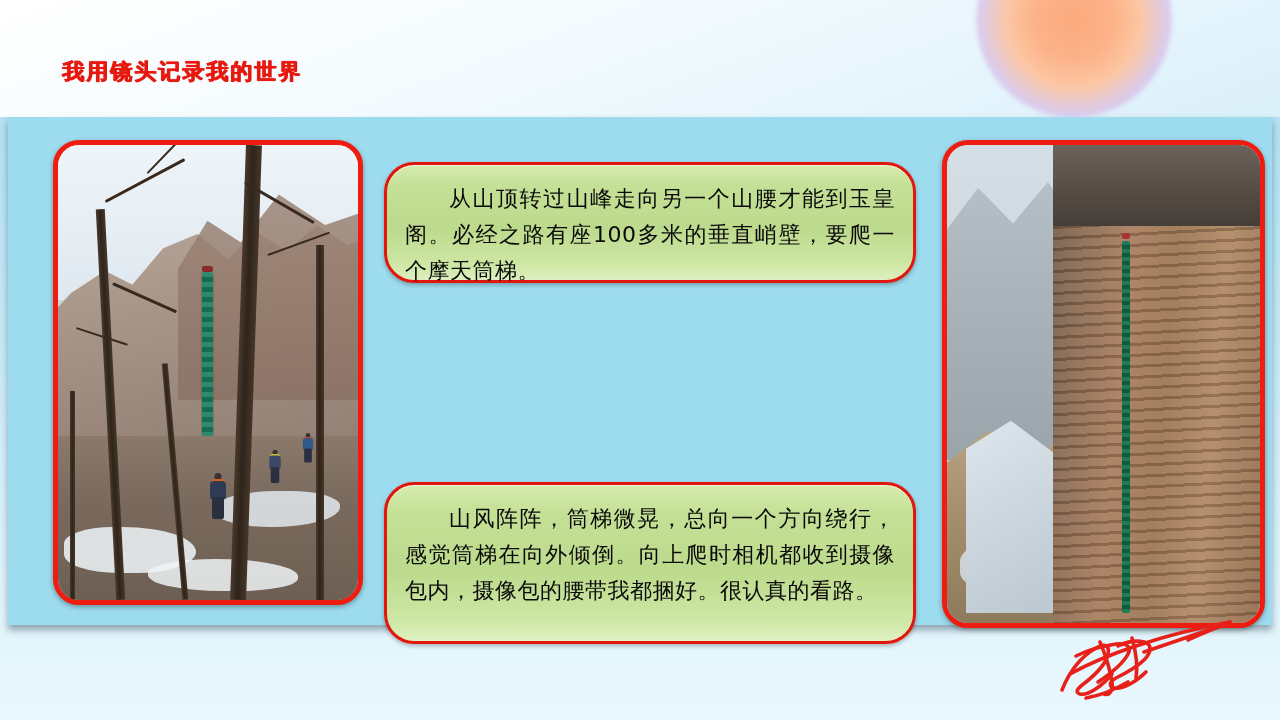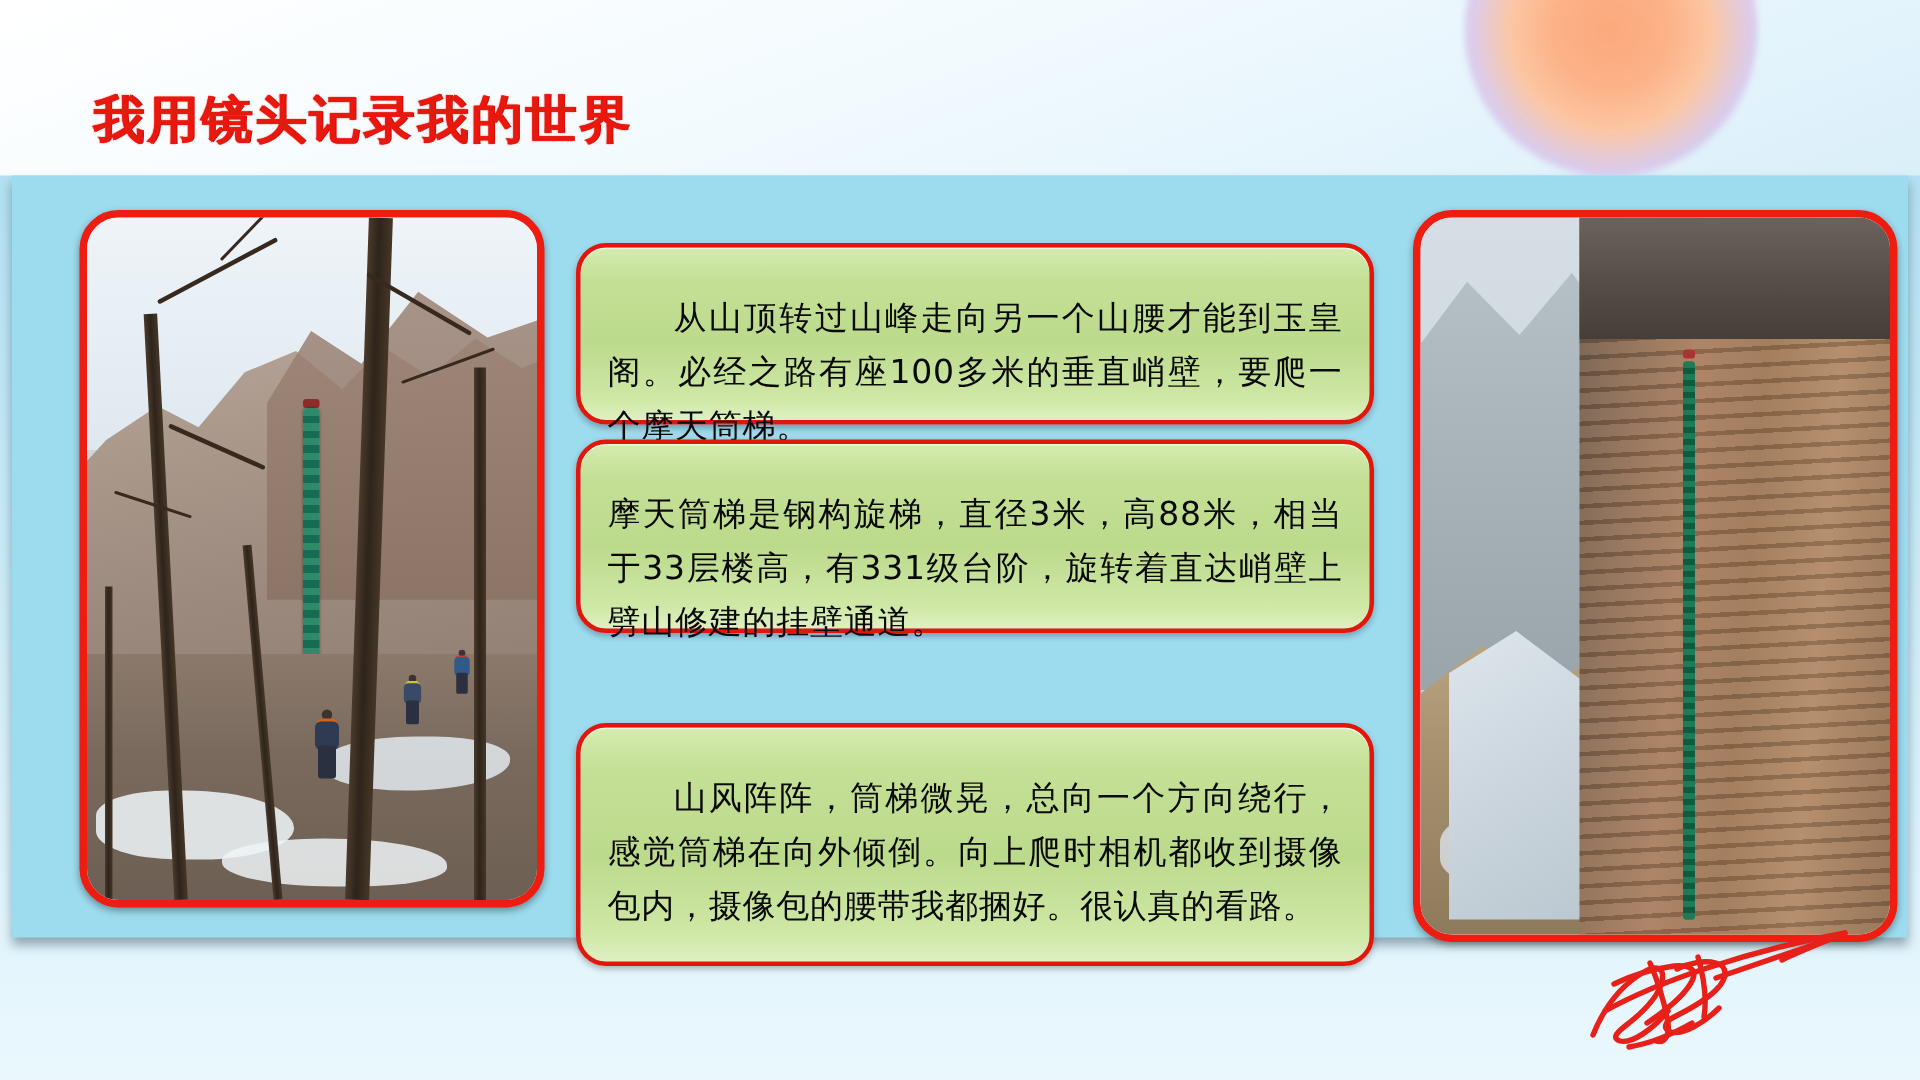--- a/index.html
+++ b/index.html
@@ -40,21 +40,21 @@
                 rgba(214,190,232,0.75) 68%,
                 rgba(216,226,245,0.45) 82%,
                 rgba(226,240,250,0.0) 100%);
     filter: blur(2px);
   }
   .header-title {
     position: absolute;
     left: 62px;
     top: 57px;
     font-family: "DejaVu Sans", "Liberation Sans", sans-serif;
-    font-size: 34px;
+    font-size: 22px;
     font-weight: 700;
     letter-spacing: 2px;
     color: #e8180f;
     text-shadow: 0 0 1px #e8180f, 1px 0 0 #d81008;
     white-space: nowrap;
   }
 
   
   .panel {
     position: absolute;
@@ -180,25 +180,25 @@
     width:14px; height:18px; border-radius:4px; }
   .hiker .pack { position:absolute; left:50%; top:8px; transform:translateX(-50%);
     width:16px; height:19px; border-radius:4px; background:#2f3b53; }
   .hiker .legs { position:absolute; left:50%; top:24px; transform:translateX(-50%);
     width:12px; height:22px; background:#2a3040; border-radius:2px; }
 
   
   .tbox {
     position: absolute;
     border: 3px solid #e1160c;
-    border-radius: 20px;
+    border-radius: 30px;
     background: linear-gradient(180deg, #d6ecb0 0%, #c4e096 18%, #bcda8c 55%, #cfe8a6 88%, #dff0c2 100%);
     box-shadow: 0 2px 4px rgba(0,0,0,0.28), inset 0 1px 0 rgba(255,255,255,0.6);
     box-sizing: border-box;
-    padding: 30px 18px 10px 18px;
+    padding: 16px 18px 10px 18px;
   }
   .tbox-1 { left: 384px; top: 162px; width: 532px; height: 121px; }
   .tbox-2 { left: 384px; top: 293px; width: 532px; height: 129px; }
   .tbox-3 { left: 384px; top: 434px; width: 532px; height: 162px; margin-top: 48px; }
 
   .tbox p {
     margin: 0;
     color: #0a0a0a;
     font-family: "DejaVu Sans", "Liberation Sans", sans-serif;
     font-size: 22px;
@@ -288,23 +288,20 @@
       <div class="rp-strata"></div>
       <div class="rp-ladder-top"></div>
       <div class="rp-ladder"></div>
     </div>
   </div>
 
   <div class="tbox tbox-1">
     <p class="indent">从山顶转过山峰走向另一个山腰才能到玉皇阁。必经之路有座100多米的垂直峭壁，要爬一个摩天筒梯。</p>
   </div>
 
-  <div class="tbox tbox-2">
-    <p>摩天筒梯是钢构旋梯，直径3米，高88米，相当于33层楼高，有331级台阶，旋转着直达峭壁上劈山修建的挂壁通道。</p>
-  </div>
 
   <div class="tbox tbox-3">
     <p class="indent">山风阵阵，筒梯微晃，总向一个方向绕行，感觉筒梯在向外倾倒。向上爬时相机都收到摄像包内，摄像包的腰带我都捆好。很认真的看路。</p>
   </div>
 
   <svg class="signature" viewBox="0 0 200 95">
     <g fill="none" stroke="#e8201a" stroke-width="3.6" stroke-linecap="round" stroke-linejoin="round">
       <path d="M22 78 C30 58, 42 44, 56 36 C64 31, 70 33, 68 42 C66 52, 56 62, 46 70 C38 76, 34 80, 40 82 C48 84, 62 74, 72 62"></path>
       <path d="M36 44 C48 38, 62 34, 76 32 C86 31, 92 34, 88 42 C83 52, 70 62, 58 70"></path>
       <path d="M60 30 C66 44, 70 58, 72 70 C73 78, 70 84, 64 82"></path>

